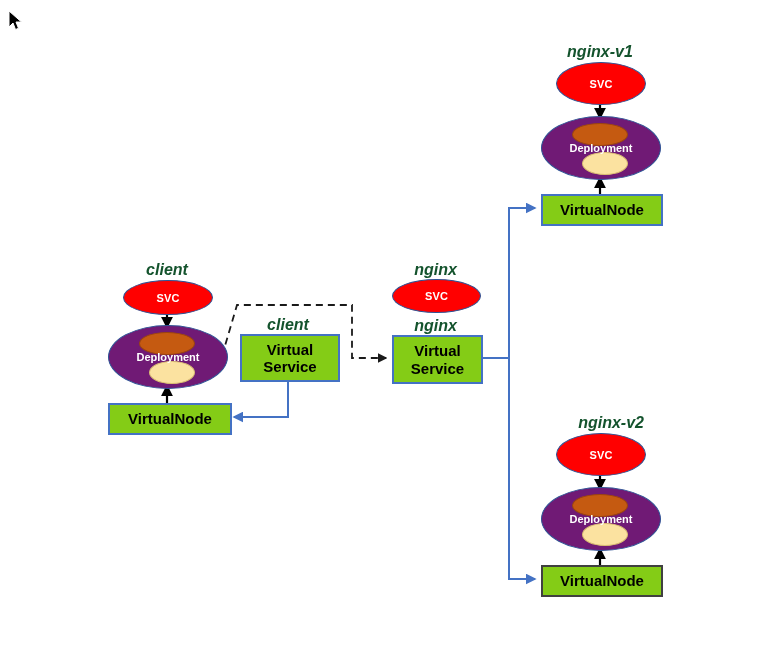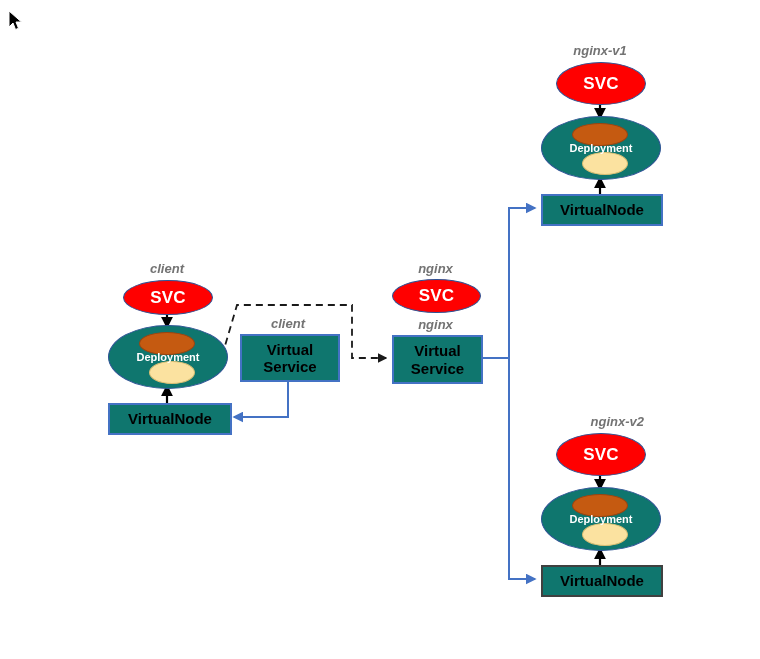--- a/index.html
+++ b/index.html
@@ -21,46 +21,46 @@
     position: absolute;
     left: 0;
     top: 0;
     width: 760px;
     height: 659px;
   }
   .group-label {
     position: absolute;
     font-style: italic;
     font-weight: bold;
-    font-size: 13px;
-    color: #737373;
+    font-size: 16px;
+    color: #14532d;
     text-align: center;
     white-space: nowrap;
     z-index: 5;
   }
   .svc-node {
     position: absolute;
     border-radius: 50%;
     background: #FF0000;
     border: 1px solid #2E5395;
     display: flex;
     align-items: center;
     justify-content: center;
     z-index: 3;
   }
   .svc-node .cap {
     color: #ffffff;
     font-weight: bold;
-    font-size: 17px;
+    font-size: 11px;
     letter-spacing: 0.2px;
   }
   .deployment-node {
     position: absolute;
     border-radius: 50%;
-    background: #0f766e;
+    background: #701a75;
     border: 1px solid #2E5395;
     z-index: 3;
   }
   .deployment-node .cap {
     position: absolute;
     left: 0;
     right: 0;
     top: 50%;
     transform: translateY(-50%);
     text-align: center;
@@ -76,21 +76,21 @@
     border: 1px solid #9A4410;
   }
   .pod-yellow {
     position: absolute;
     border-radius: 50%;
     background: #FBE2A0;
     border: 1px solid #D9BE72;
   }
   .box-node {
     position: absolute;
-    background: #0f766e;
+    background: #84cc16;
     border: 2px solid #4472C4;
     display: flex;
     align-items: center;
     justify-content: center;
     z-index: 3;
   }
   .box-node.dark-border {
     border-color: #404040;
   }
   .box-node .cap {

